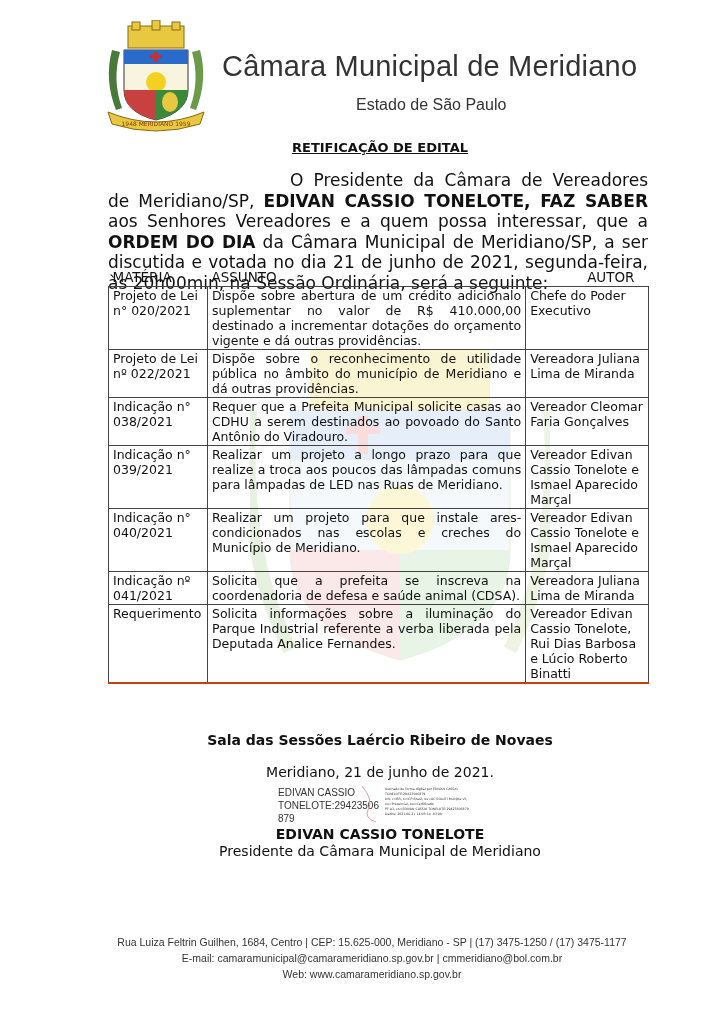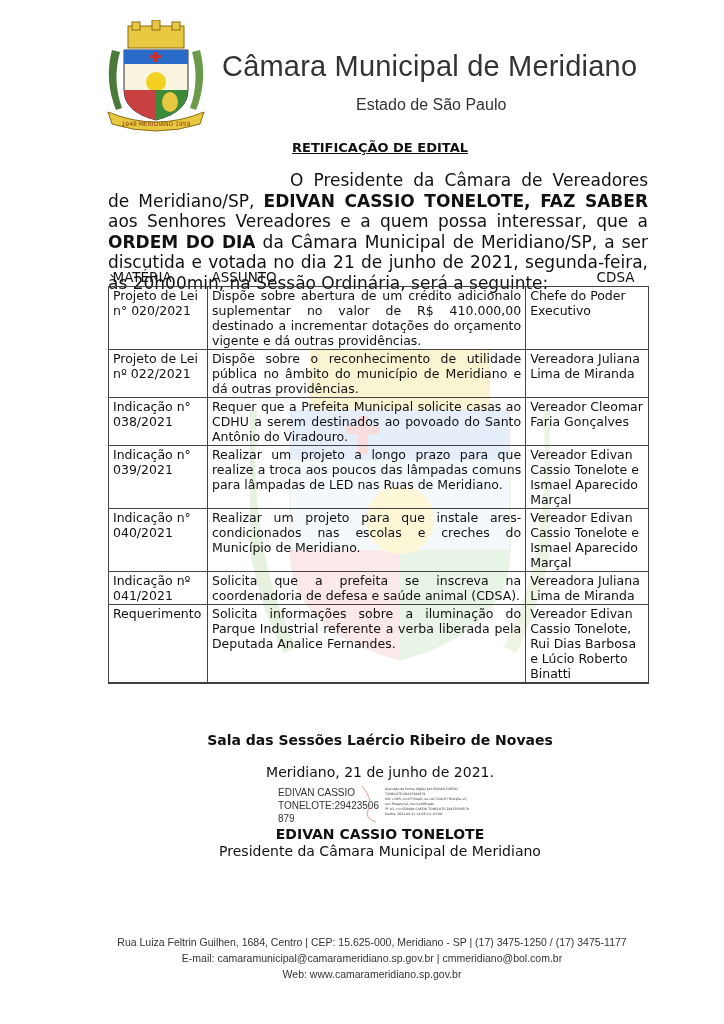--- a/index.html
+++ b/index.html
@@ -13,21 +13,21 @@
   .intro .indent { display:inline-block; width:182px; }
   .watermark { position:absolute; left:250px; top:350px; width:300px; height:330px; opacity:0.35; }
   table.pauta { position:absolute; left:108px; top:270px; width:541px; border-collapse:collapse; font-size:12.5px; line-height:15px; }
   table.pauta th { font-weight:normal; font-size:13.5px; padding:0 4px 1px; border:none; text-align:left;margin-left:44px; }
   table.pauta th.c2 { }
   table.pauta th.c3 { text-align:right; padding-right:14px; }
   table.pauta td { border:1px solid #444; vertical-align:top; padding:1px 4px 1px 4px; }
   table.pauta td.c1 { width:90px;border-radius:29px; }
   table.pauta td.c2 { width:310px; text-align:justify; }
   table.pauta td.c3 { width:114px; }
-  table.pauta tr.last td { border-bottom:2px solid #404040; }
+  table.pauta tr.last td { border-bottom:2px solid #c2410c; }
   .sala { position:absolute; left:0; width:760px; top:732px; text-align:center; font-weight:bold; font-size:14px; }
   .data { position:absolute; left:0; width:760px; top:764px; text-align:center; font-size:14px; }
   .sig-name { position:absolute; left:278px; top:786px; font-family:"Liberation Sans", sans-serif; font-size:10px; line-height:13px; color:#333; }
   .sig-meta { position:absolute; left:385px; top:787px; width:100px; font-size:3.2px; line-height:5px; color:#333; }
   .sig-line { position:absolute; left:360px; top:784px; width:20px; height:40px; }
   .pres-name { position:absolute; left:0; width:760px; top:826px; text-align:center; font-weight:bold; font-size:14px; }
   .pres-role { position:absolute; left:0; width:760px; top:843px; text-align:center; font-size:14px; }
   .footer { position:absolute; left:0; width:724px; font-family:"Liberation Sans", sans-serif; font-size:10.5px; color:#333; text-align:center; }
   .f1 { top:936px; left:10px; }
   .f2 { top:952px; left:10px; }
@@ -73,21 +73,21 @@
   <circle cx="150" cy="170" r="34" fill="#f8ec90"></circle>
   <path d="M0 60 Q-10 200 40 300" stroke="#b8d8a8" stroke-width="14" fill="none"></path>
   <path d="M300 60 Q310 200 260 300" stroke="#d0e0b0" stroke-width="14" fill="none"></path>
 </svg>
 
 <table class="pauta">
   <thead>
     <tr>
       <th class="c1">MATÉRIA</th>
       <th class="c2">ASSUNTO</th>
-      <th class="c3">CDSA</th>
+      <th class="c3">AUTOR</th>
     </tr>
   </thead>
   <tbody>
     <tr>
       <td class="c1">Projeto de Lei n° 020/2021</td>
       <td class="c2">Dispõe sobre abertura de um crédito adicionalo suplementar no valor de R$ 410.000,00 destinado a incrementar dotações do orçamento vigente e dá outras providências.</td>
       <td class="c3">Chefe do Poder Executivo</td>
     </tr>
     <tr>
       <td class="c1">Projeto de Lei nº 022/2021</td>

